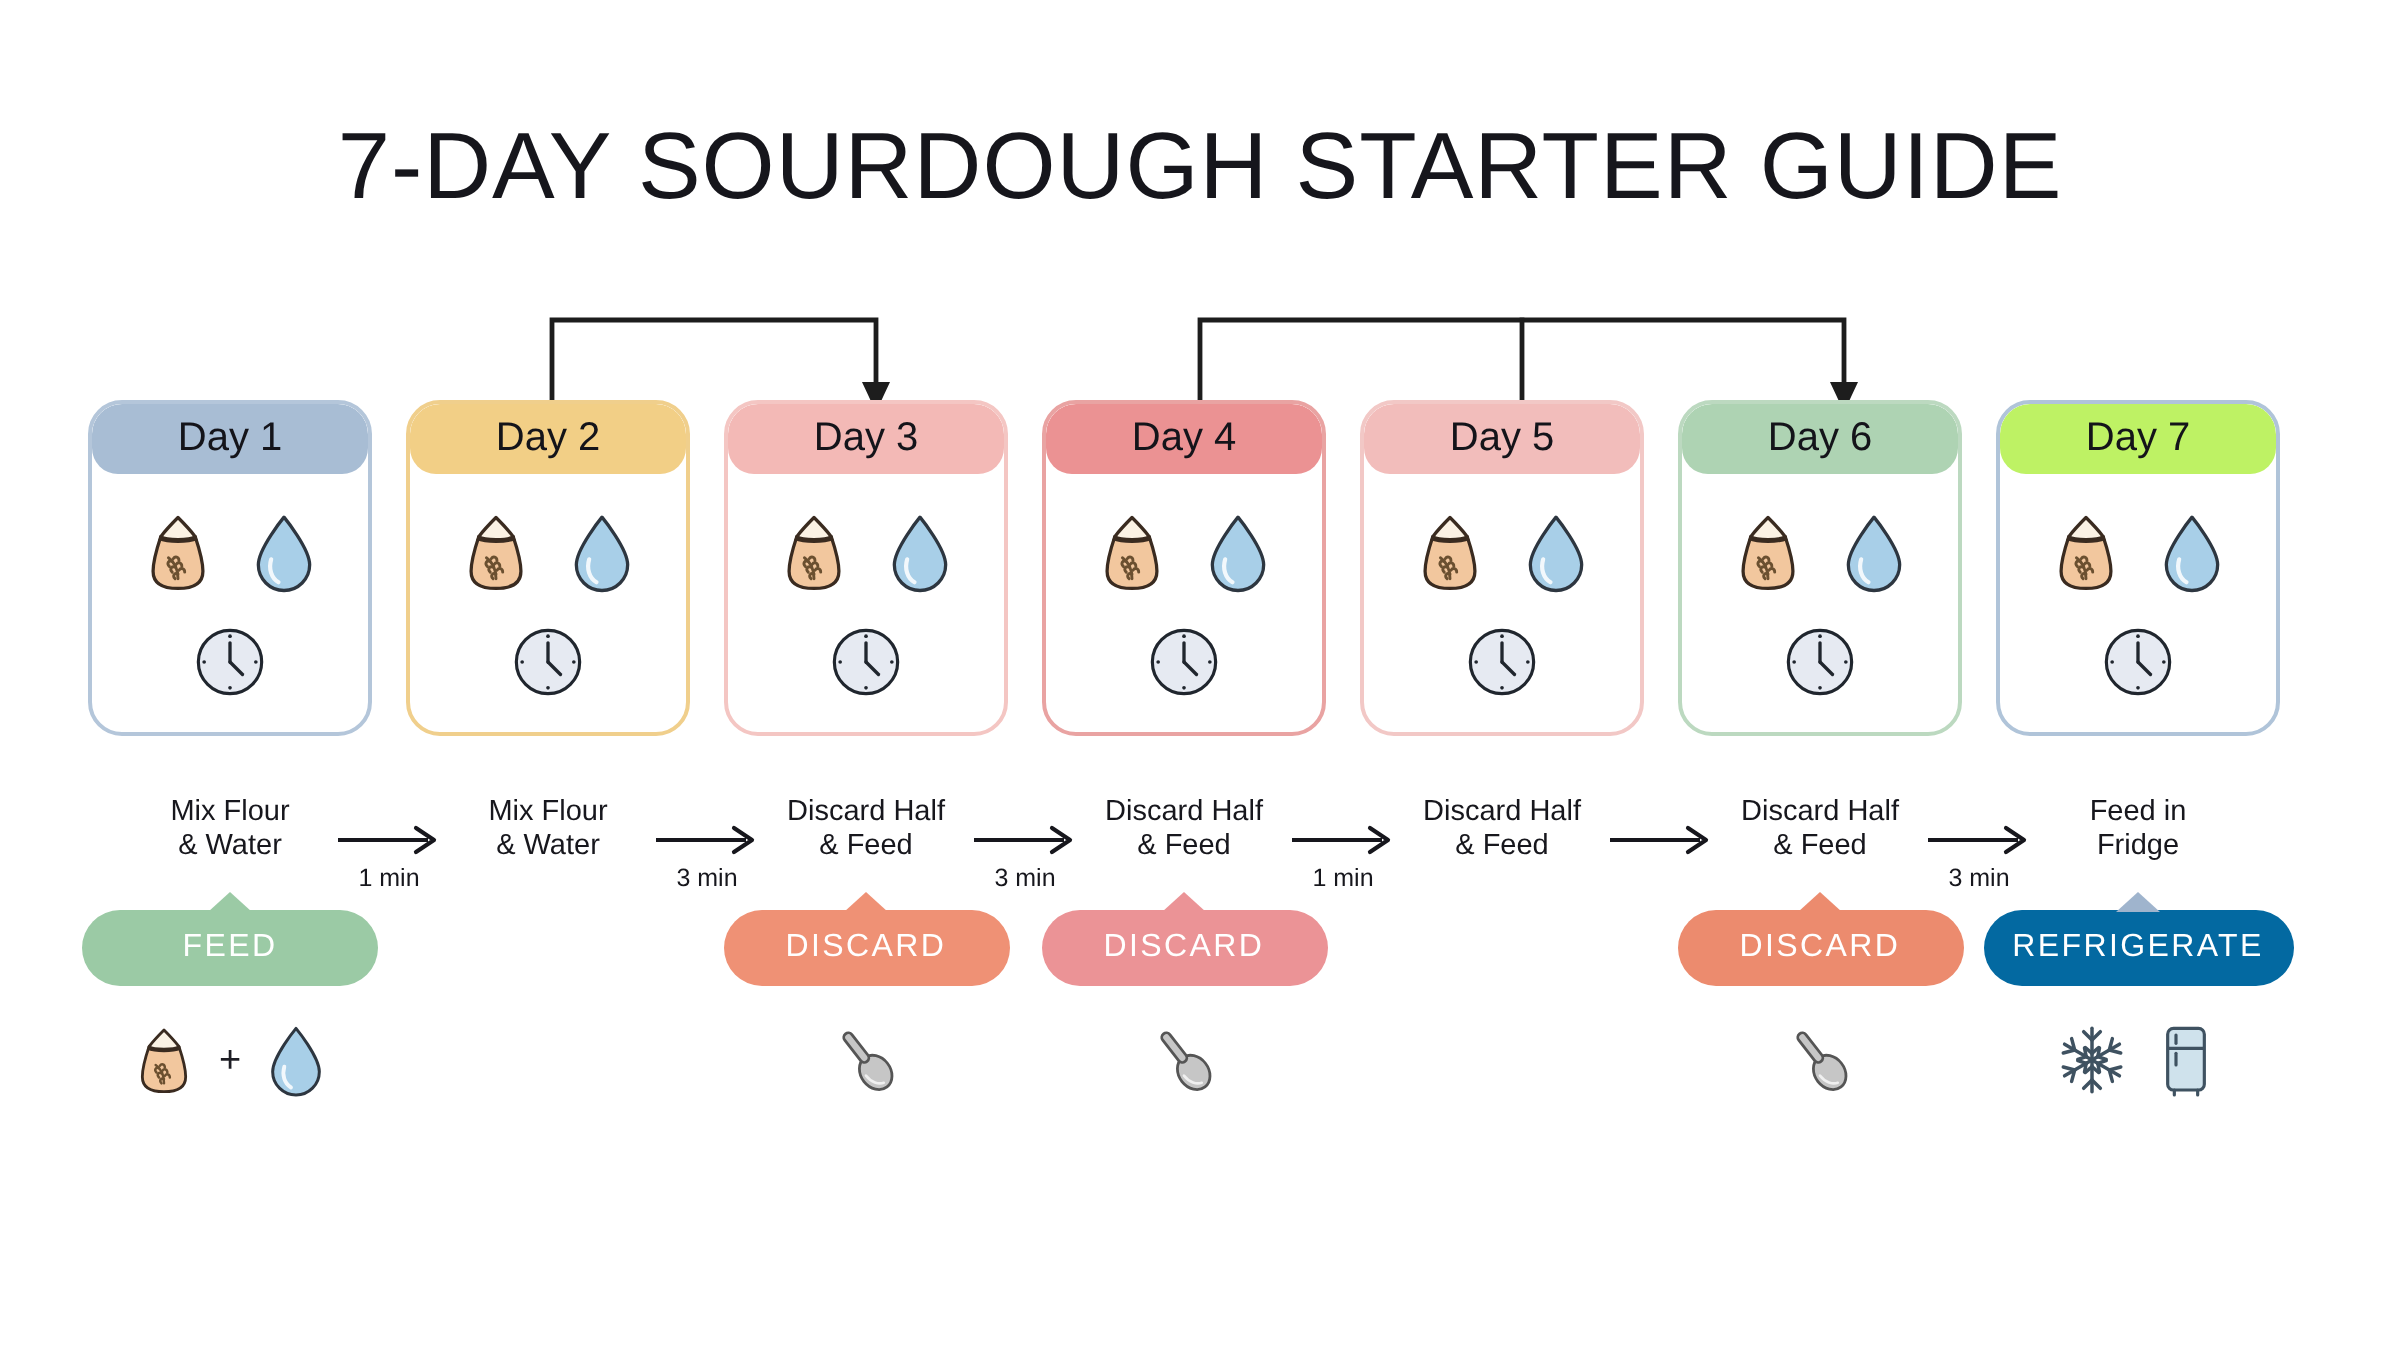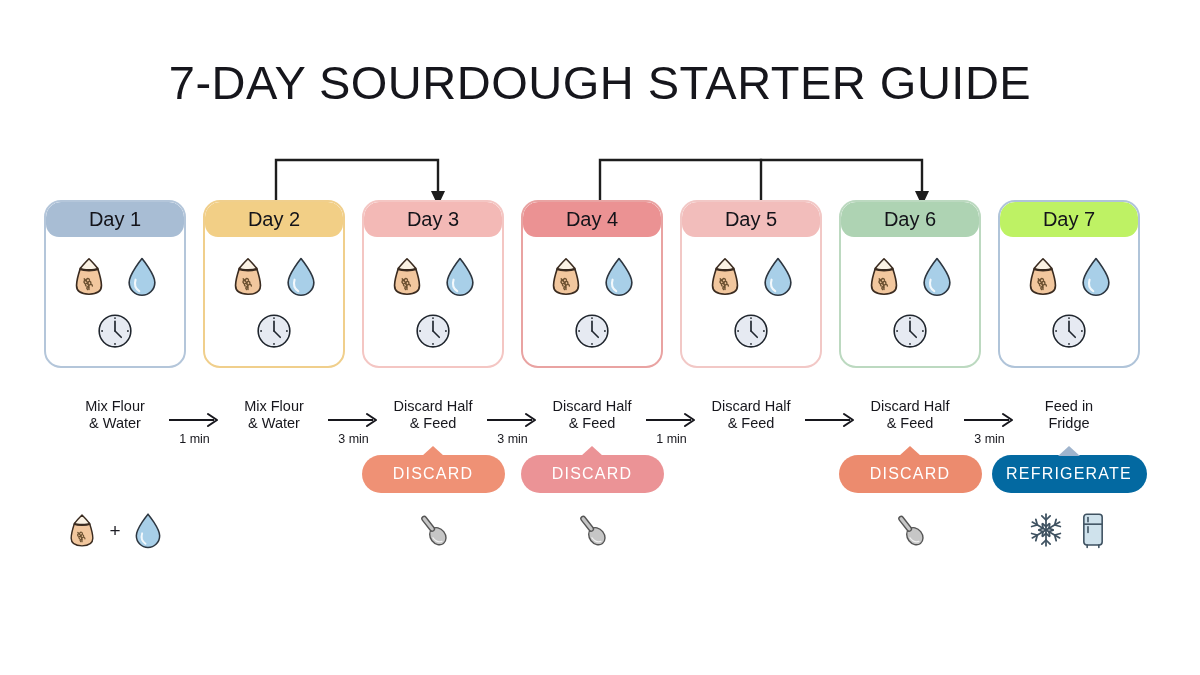--- a/index.html
+++ b/index.html
@@ -556,20 +556,26 @@
      </svg>
      <div class="lbl"></div></div>
     <div class="flow-arrow" style="left: 914.5px;"><svg width="62" height="16" viewBox="0 0 62 16">
        <path d="M5 8 L50 8" stroke="#17171d" stroke-width="2.1" stroke-linecap="butt"></path>
        <polyline points="44,2 53,8 44,14" fill="none" stroke="#17171d" stroke-width="2.1" stroke-linecap="round" stroke-linejoin="round"></polyline>
      </svg>
      <div class="lbl">3 min</div></div>
   </div>
 
 <div id="badges">
+    <div class="badge-wrap" style="left: 41px; width: 148px;">
+      <div class="badge" style="background:#9bcaa5;width:148px">
+       <span class="notch" style="border-bottom:10px solid #9bcaa5"></span>
+       <span>FEED</span>
+     </div>
+    </div>
     <div class="badge-wrap" style="left: 361.5px; width: 143px;">
       <div class="badge" style="background:#ef9175;width:143px">
        <span class="notch" style="border-bottom:10px solid #ef9175"></span>
        <span>DISCARD</span>
      </div>
     </div>
     <div class="badge-wrap" style="left: 520.5px; width: 143px;">
       <div class="badge" style="background:#eb9396;width:143px">
        <span class="notch" style="border-bottom:10px solid #eb9396"></span>
        <span>DISCARD</span>

